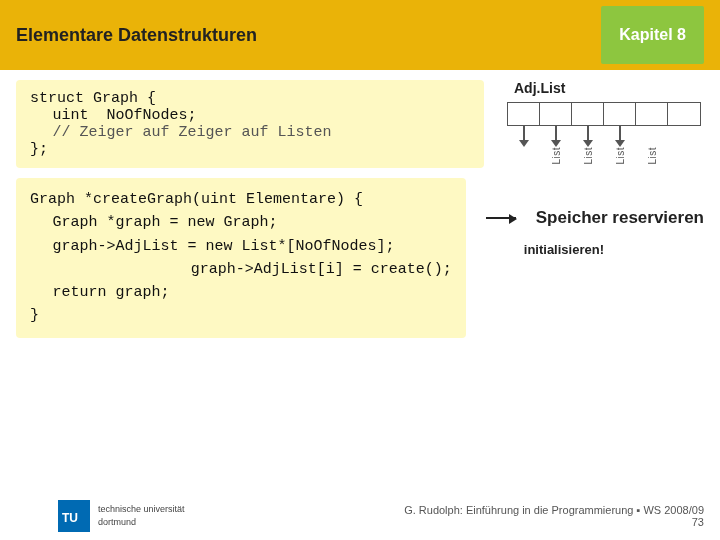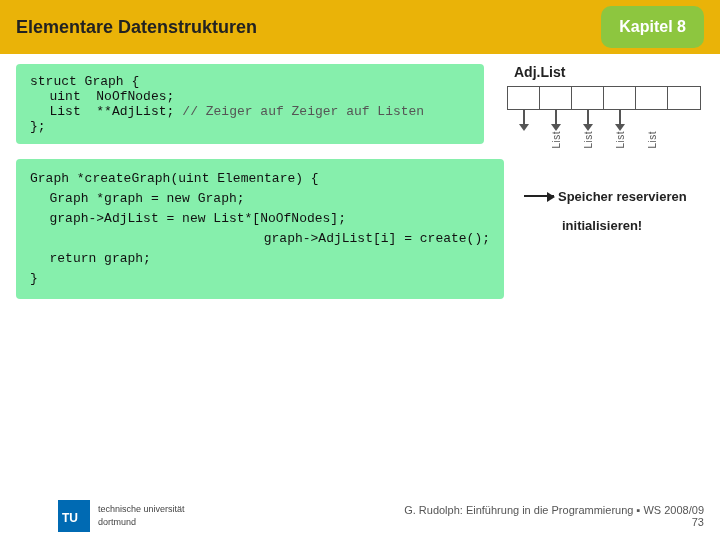--- a/index.html
+++ b/index.html
@@ -24,39 +24,39 @@
     .header-title {
       font-size: 18px;
       font-weight: bold;
       color: #222;
     }
     .header-kapitel {
       background: #8dc63f;
       color: #fff;
       font-size: 16px;
       font-weight: bold;
-      padding: 12px 18px;
-      border-radius: 10px;
+      padding: 20px 18px;
+      border-radius: 2px;
     }
 
     
     .main {
       display: flex;
       flex-direction: column;
       padding: 10px 16px;
       gap: 10px;
     }
 
     
     .code-block {
-      background: #86efac;
+      background: #fef9c3;
       border-radius: 4px;
       padding: 10px 14px;
       font-family: 'Courier New', Courier, monospace;
-      font-size: 13px;
+      font-size: 15px;
       color: #111;
       position: relative;
     }
 
     
     .top-section {
       display: flex;
       align-items: flex-start;
       gap: 20px;
     }
@@ -163,22 +163,22 @@
     .annotations {
       min-width: 180px;
       display: flex;
       flex-direction: column;
       gap: 14px;
       padding-top: 30px;
     }
     .annotation-speicher {
       display: flex;
       align-items: center;
-      gap: 4px;
-      font-size: 13px;
+      gap: 20px;
+      font-size: 17px;
       color: #222;
       font-weight: bold;
     }
     .arrow-right {
       display: inline-block;
       width: 30px;
       height: 0;
       border-top: 2.5px solid #222;
       position: relative;
       flex-shrink: 0;
@@ -248,21 +248,20 @@
 </div>
 
 <div class="main">
 
   <div class="top-section">
 
     <div class="code-block struct-code">
       <div>struct Graph {</div>
       <div class="indent1">uint&nbsp; NoOfNodes;</div>
       <div class="indent1" style="display:flex; gap:8px;">
-        <span>List&nbsp; **AdjList;</span>
         <span class="struct-comment">// Zeiger auf Zeiger auf Listen</span>
       </div>
       <div>};</div>
     </div>
 
     <div class="adjlist-container">
       <div class="adjlist-title">Adj.List</div>
       <div class="adjlist-diagram">
 
         <div class="array-boxes">

